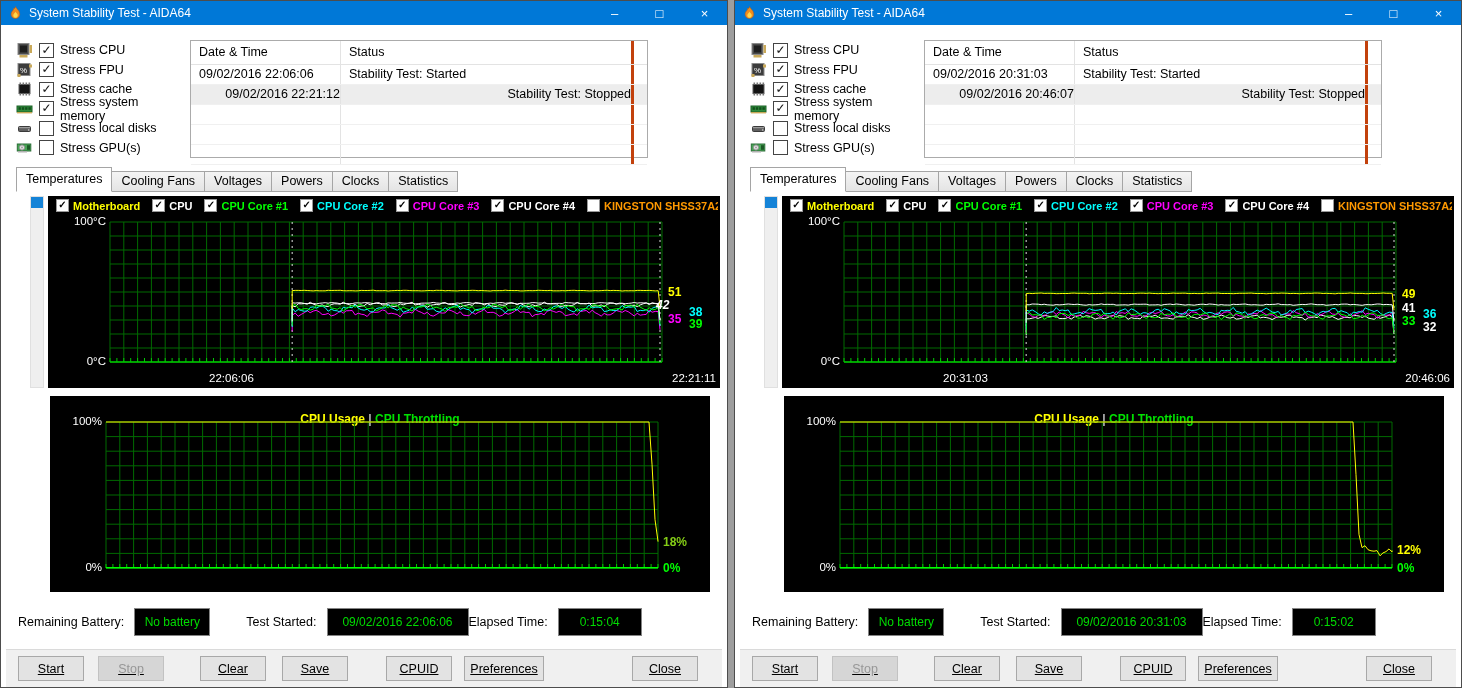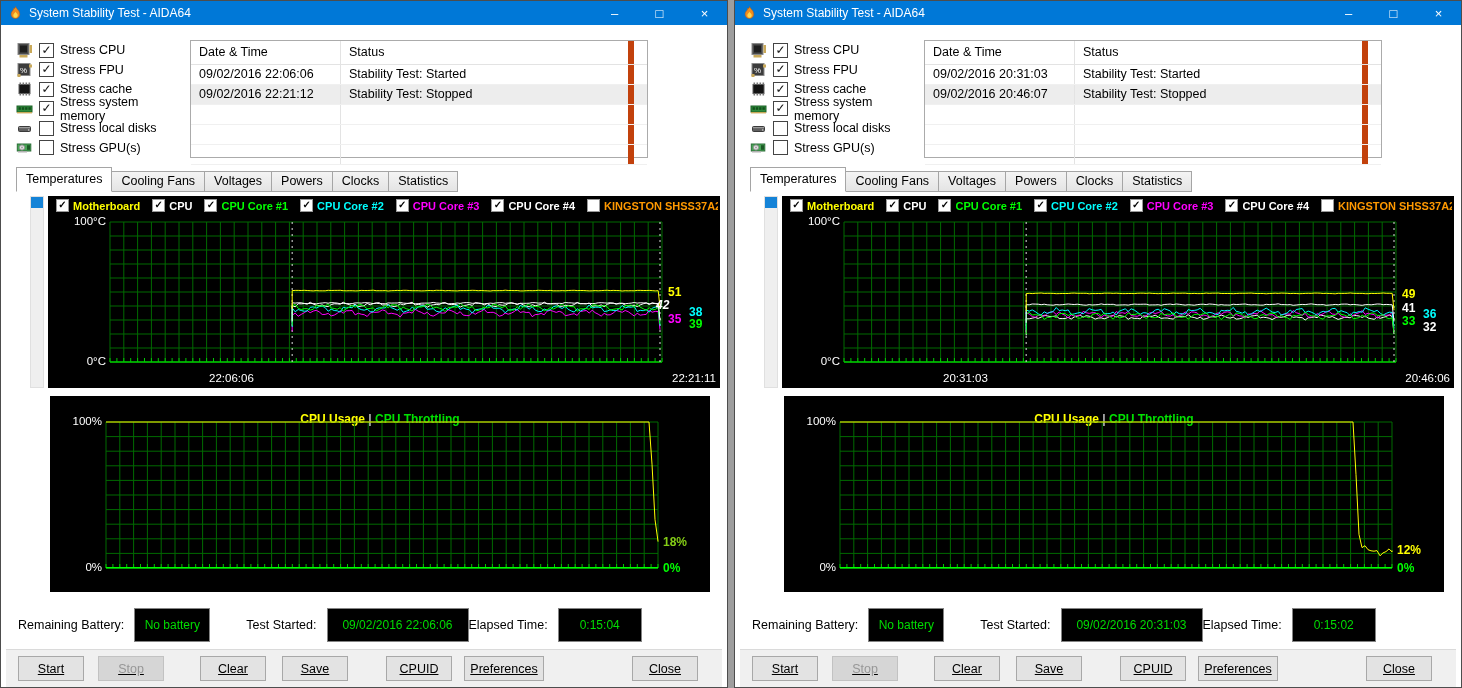--- a/index.html
+++ b/index.html
@@ -17,44 +17,44 @@
   .top-row{margin:15px 0 0 10px;display:flex;height:118px;flex:0 0 auto;}
   .stress-list{width:170px;display:flex;flex-direction:column;justify-content:space-between;padding:2px 0;}
   .stress-item{display:flex;align-items:center;height:16px;font-size:12.5px;color:#000;}
   .stress-icon{width:17px;height:16px;margin-right:6px;flex:0 0 auto;}
   .cb{width:13px;height:13px;border:1px solid #444;background:#fff;margin-right:6px;
     font-size:12px;line-height:12px;text-align:center;color:#111;flex:0 0 auto;}
   .log-table{width:458px;height:118px;border:1px solid #ababab;background:#fff;font-size:12.5px;
     margin-left:4px;box-sizing:border-box;display:flex;flex-direction:column;}
   .t-row{display:flex;height:19px;line-height:19px;flex:0 0 auto;border-bottom:1px solid #f0f0f0;}
   .t-row.hdr{height:23px;line-height:23px;border-bottom:1px solid #e3e3e3;}
-  .t-row.sel{background:#ededed;}
+  .t-row.sel{background:#ededed;text-align:right;}
   .t-c1{width:150px;padding-left:8px;border-right:1px solid #e3e3e3;box-sizing:border-box;overflow:hidden;white-space:nowrap;}
-  .t-c2{flex:1;padding-left:8px;border-right:6px solid #c2410c;overflow:hidden;white-space:nowrap;}
+  .t-c2{flex:1;padding-left:8px;border-right:3px solid #c2410c;overflow:hidden;white-space:nowrap;}
   .t-c3{width:13px;}
   .tabs{margin:10px 0 0 10px;display:flex;align-items:flex-end;height:24px;flex:0 0 auto;}
   .tab{height:19px;line-height:19px;padding:0 9px;font-size:12.5px;background:linear-gradient(#f4f4f4,#e4e4e4);
     border:1px solid #a5a5a5;margin-left:-1px;white-space:nowrap;}
   .tab.active{background:#fff;height:23px;line-height:23px;margin-left:0;border-bottom:1px solid #fff;z-index:2;position:relative;}
   .temp-row{margin-top:4px;display:flex;flex:0 0 auto;}
   .vscroll{width:14px;height:192px;margin-left:24px;background:#efefef;border:1px solid #e0e0e0;
     box-sizing:border-box;position:relative;flex:0 0 auto;}
   .vthumb{position:absolute;top:0;left:0;right:0;height:11px;background:#1583d7;}
   .temp-chart{width:672px;height:192px;margin-left:4px;background:#000;position:relative;flex:0 0 auto;}
   .chart-legend{position:absolute;top:3px;left:8px;right:2px;display:flex;gap:12px;align-items:center;
     font-size:11px;font-weight:700;white-space:nowrap;overflow:hidden;}
   .lg-item{display:flex;align-items:center;gap:4px;}
   .lg-cb{width:11px;height:11px;background:#fff;border:1px solid #999;font-size:10px;line-height:10px;
     text-align:center;color:#000;flex:0 0 auto;}
   .ax{position:absolute;color:#fff;font-size:11.5px;white-space:nowrap;}
   .endlbl{position:absolute;font-size:12px;font-weight:700;white-space:nowrap;}
   .usage-chart{width:660px;height:196px;margin:8px 0 0 44px;background:#000;position:relative;flex:0 0 auto;}
   .usage-hdr{position:absolute;top:16px;left:0;right:0;text-align:center;font-size:12px;font-weight:700;}
   .status-row{margin:16px 0 0 12px;display:flex;align-items:center;font-size:12.5px;color:#000;flex:0 0 auto;}
-  .sv-box{background:#000;border:1px solid #848484;color:#00dc00;font-size:12px;height:34px;
+  .sv-box{background:#000;border:1px solid #848484;color:#00dc00;font-size:12px;height:28px;
     display:flex;align-items:center;justify-content:center;box-sizing:border-box;margin-left:10px;}
   .sv-batt{width:76px;}.sv-date{width:142px;}.sv-elap{width:84px;}
   .sl-started{margin-left:36px;}.sl-elapsed{}
   .button-bar{margin-top:auto;height:37px;background:#f0f0f0;border-top:1px solid #dadada;
     display:flex;align-items:center;flex:0 0 auto;text-decoration:underline;}
   .btn{width:66px;height:25px;background:#e3e3e3;border:1px solid #a8a8a8;font-size:12.5px;
     font-family:"Liberation Sans",sans-serif;display:flex;align-items:center;justify-content:center;
     box-sizing:border-box;color:#000;}
   .btn.disabled{background:#d6d6d6;color:#979797;border-color:#c2c2c2;}
   .button-bar .btn:nth-child(1){margin-left:12px;}

